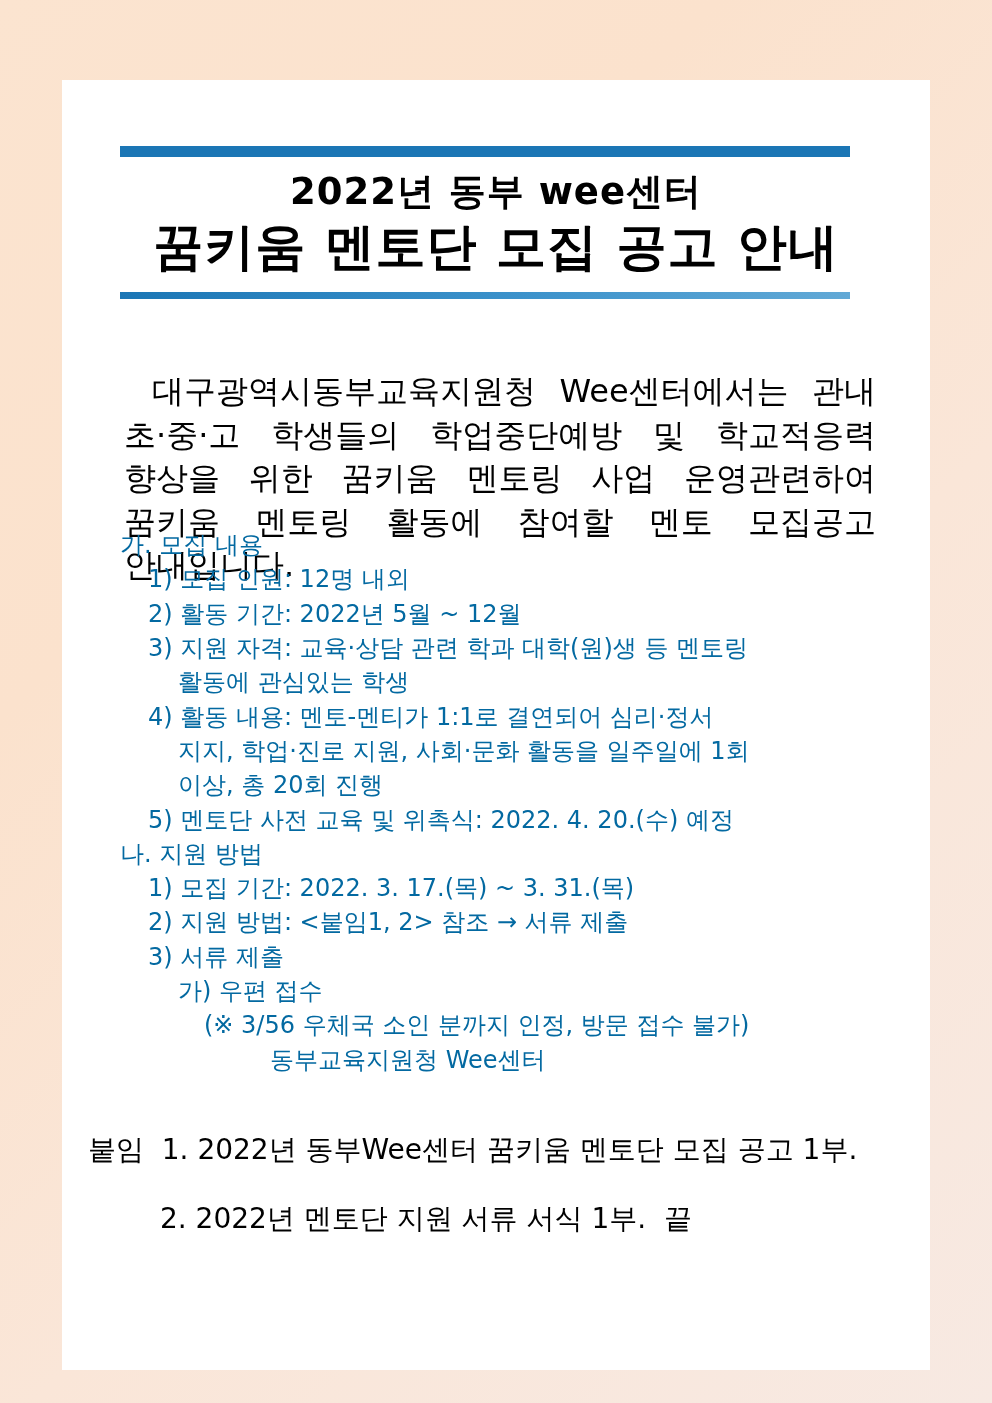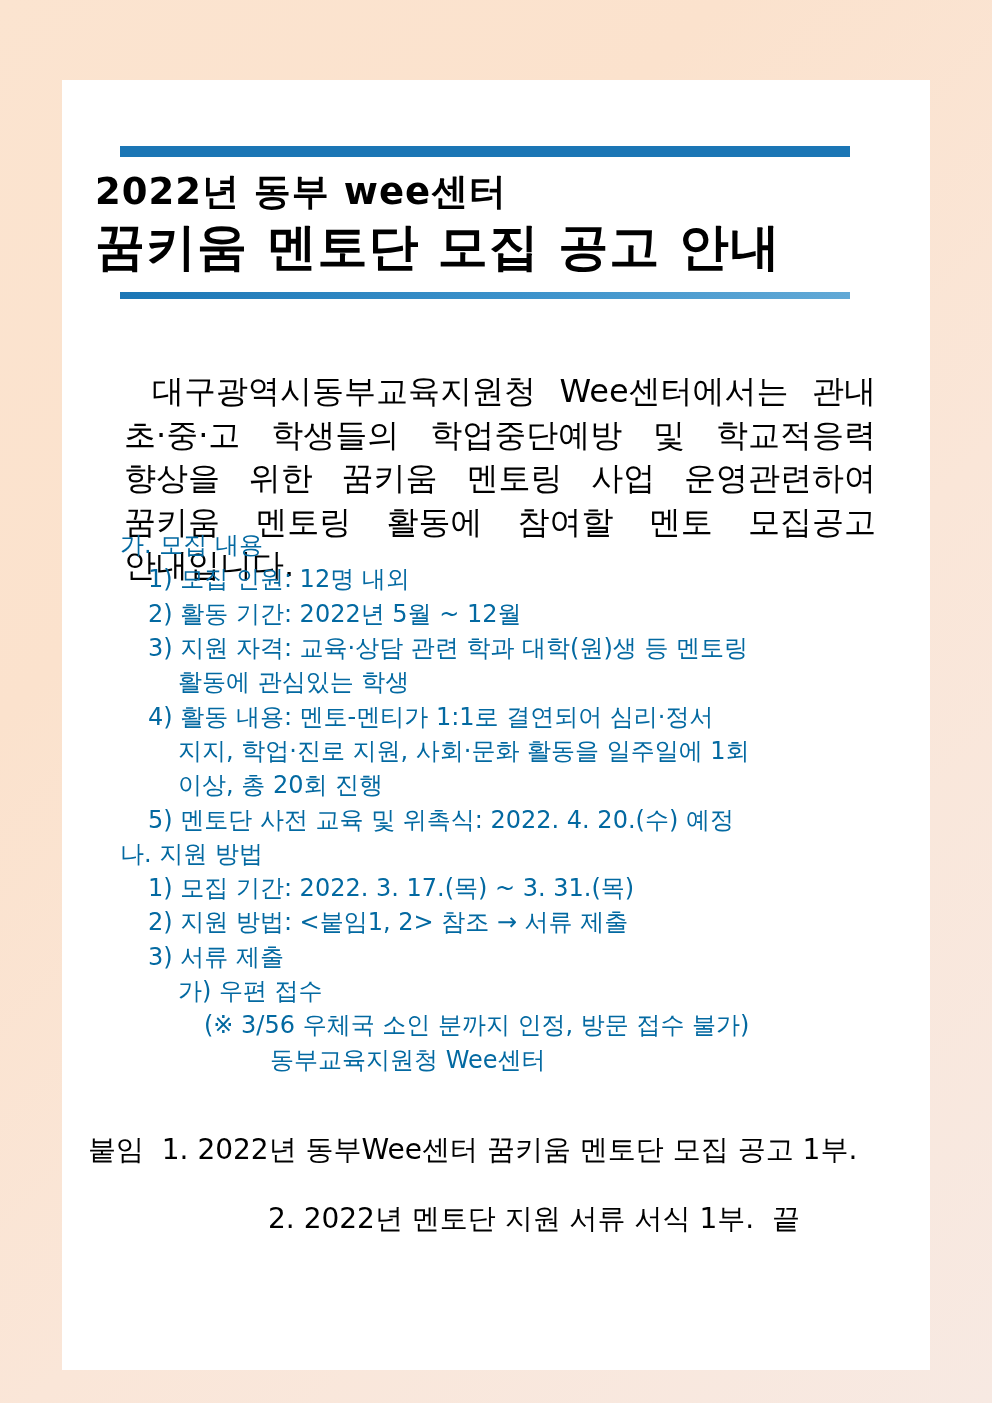--- a/index.html
+++ b/index.html
@@ -42,26 +42,26 @@
   .rule-bottom {
     top: 212px;
     height: 7px;
     background: linear-gradient(90deg, #1b76b5 0%, #3c92cb 55%, #62a9d6 100%);
   }
   .title {
     position: absolute;
     left: 0;
     top: 88px;
     width: 868px;
+    text-align: center;
     font-family: "DejaVu Sans", "Liberation Sans", sans-serif;
     font-weight: bold;
     color: #000;
     letter-spacing: 1px;
     line-height: 1.28;
-    padding-left: 33px;
   }
   .title-line1 {
     font-size: 37px;
   }
   .title-line2 {
     font-size: 50px;
   }
   .intro {
     position: absolute;
     left: 62px;
@@ -112,21 +112,21 @@
   .attach {
     position: absolute;
     left: 26px;
     top: 1022px;
     width: 820px;
     font-size: 28px;
     color: #000;
     line-height: 1.45;
   }
   .attach .a-line1 { white-space: pre; }
-  .attach .a-line2 { white-space: pre; padding-left: 72px; text-align: center; }
+  .attach .a-line2 { white-space: pre; padding-left: 72px; }
 </style>
 </head>
 <body>
 
 <div class="page">
   <div class="inner">
 
     <div class="rule rule-top"></div>
 
     <div class="title">

